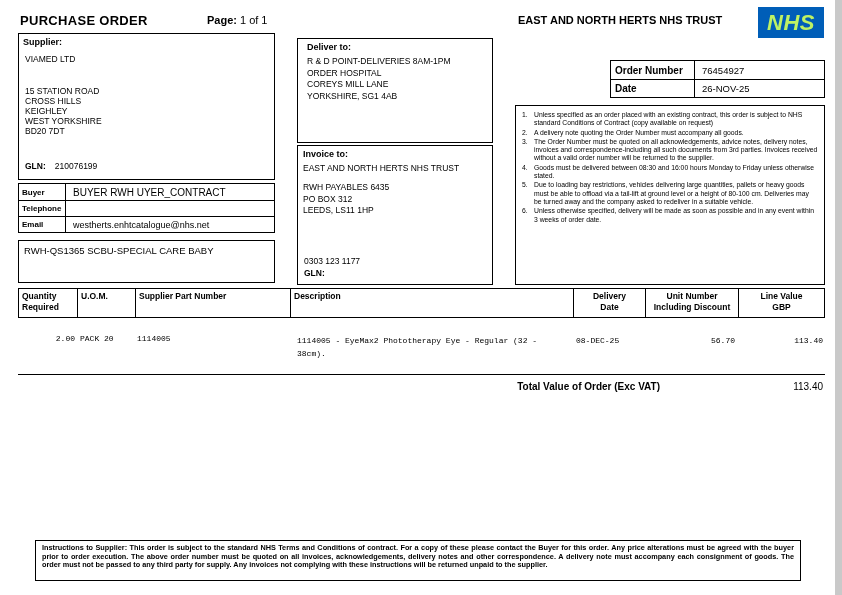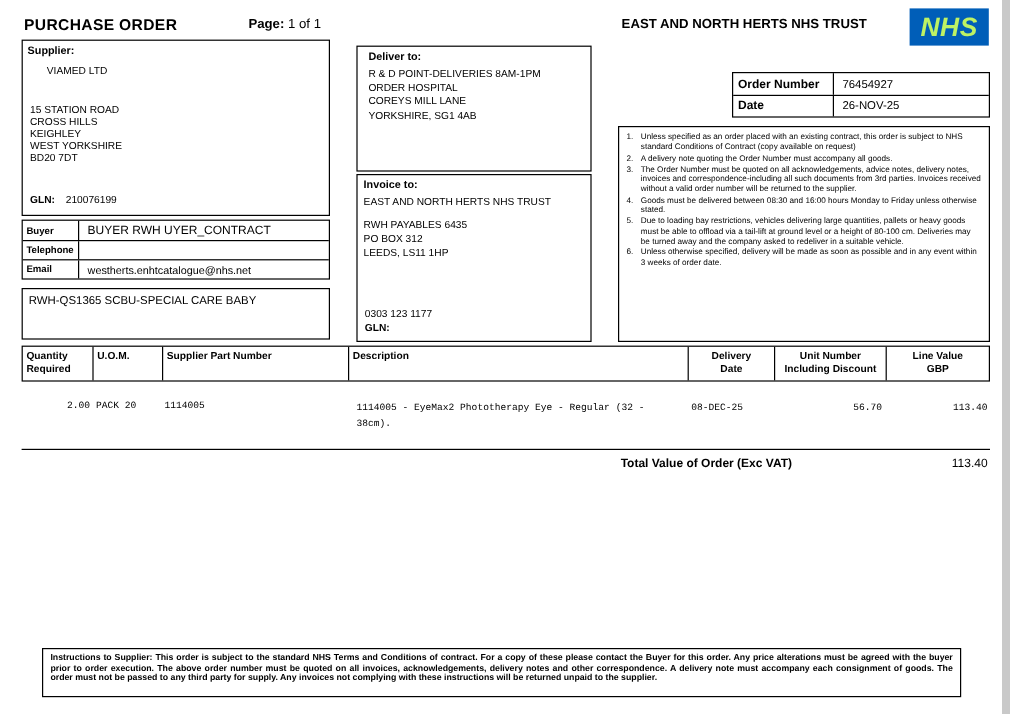--- a/index.html
+++ b/index.html
@@ -15,21 +15,21 @@
   .hdr-page  { left:207px; top:14px; font-size:11px; }
   .hdr-page .pv { font-weight:normal; margin-left:3px; }
   .hdr-trust { left:518px; top:14px; font-size:11px; font-weight:bold; }
   .nhs-logo  { left:758px; top:7px; width:66px; height:31px; background:#005EB8; color:#bef264;
                display:flex; align-items:center; justify-content:center;
                font-weight:bold; font-style:italic; font-size:22px; letter-spacing:.5px; }
 
   
   .supplier-box { left:18px; top:33px; width:257px; height:147px; }
   .sup-label { position:absolute; left:4px; top:3px; font-size:9px; font-weight:bold; }
-  .sup-name  { position:absolute; left:20px; top:20px; font-size:8.5px; }
+  .sup-name  { position:absolute; left:6px; top:20px; font-size:8.5px; }
   .sup-addr  { position:absolute; left:6px; top:52px; font-size:8.5px; line-height:10px; }
   .sup-gln   { position:absolute; left:6px; bottom:8px; font-size:8.5px; }
   .sup-gln .v { margin-left:9px; }
 
   
   .buyer-box { left:18px; top:183px; width:257px; }
   .bt-row { display:flex; height:16px; align-items:stretch; }
   .bt-row + .bt-row { border-top:1px solid #000; }
   .bt-lbl { width:47px; flex:none; border-right:1px solid #000; font-size:8px; font-weight:bold;
             display:flex; align-items:center; padding-left:3px; }

